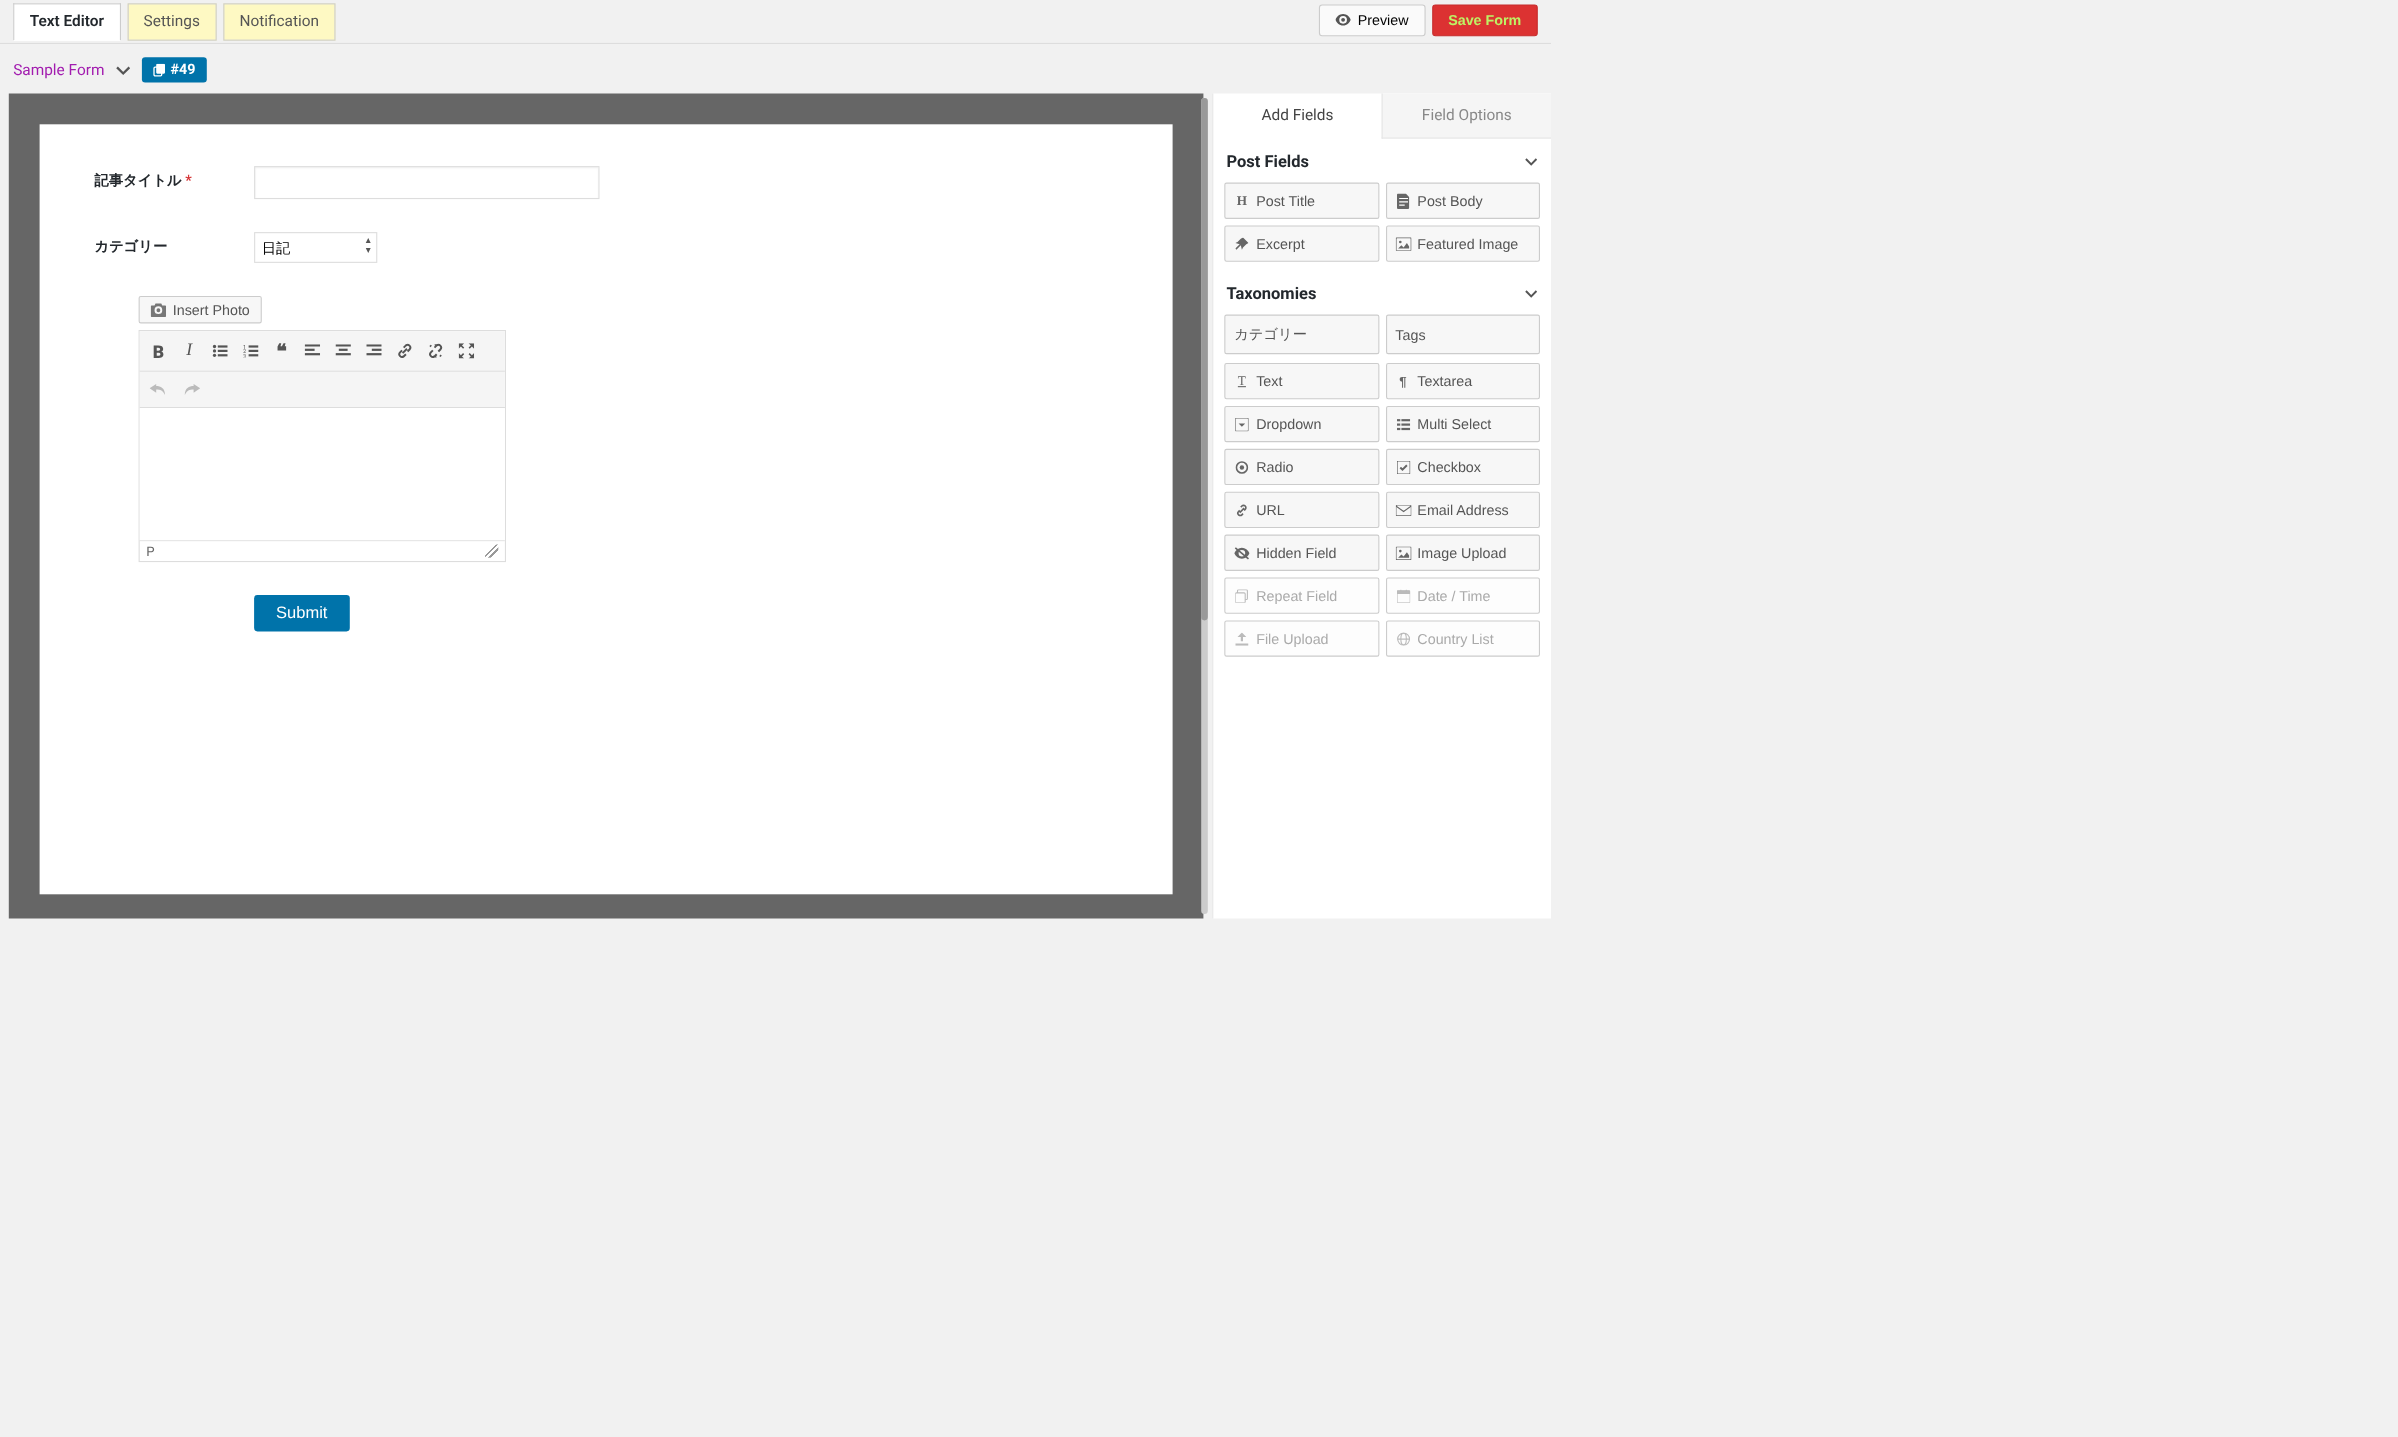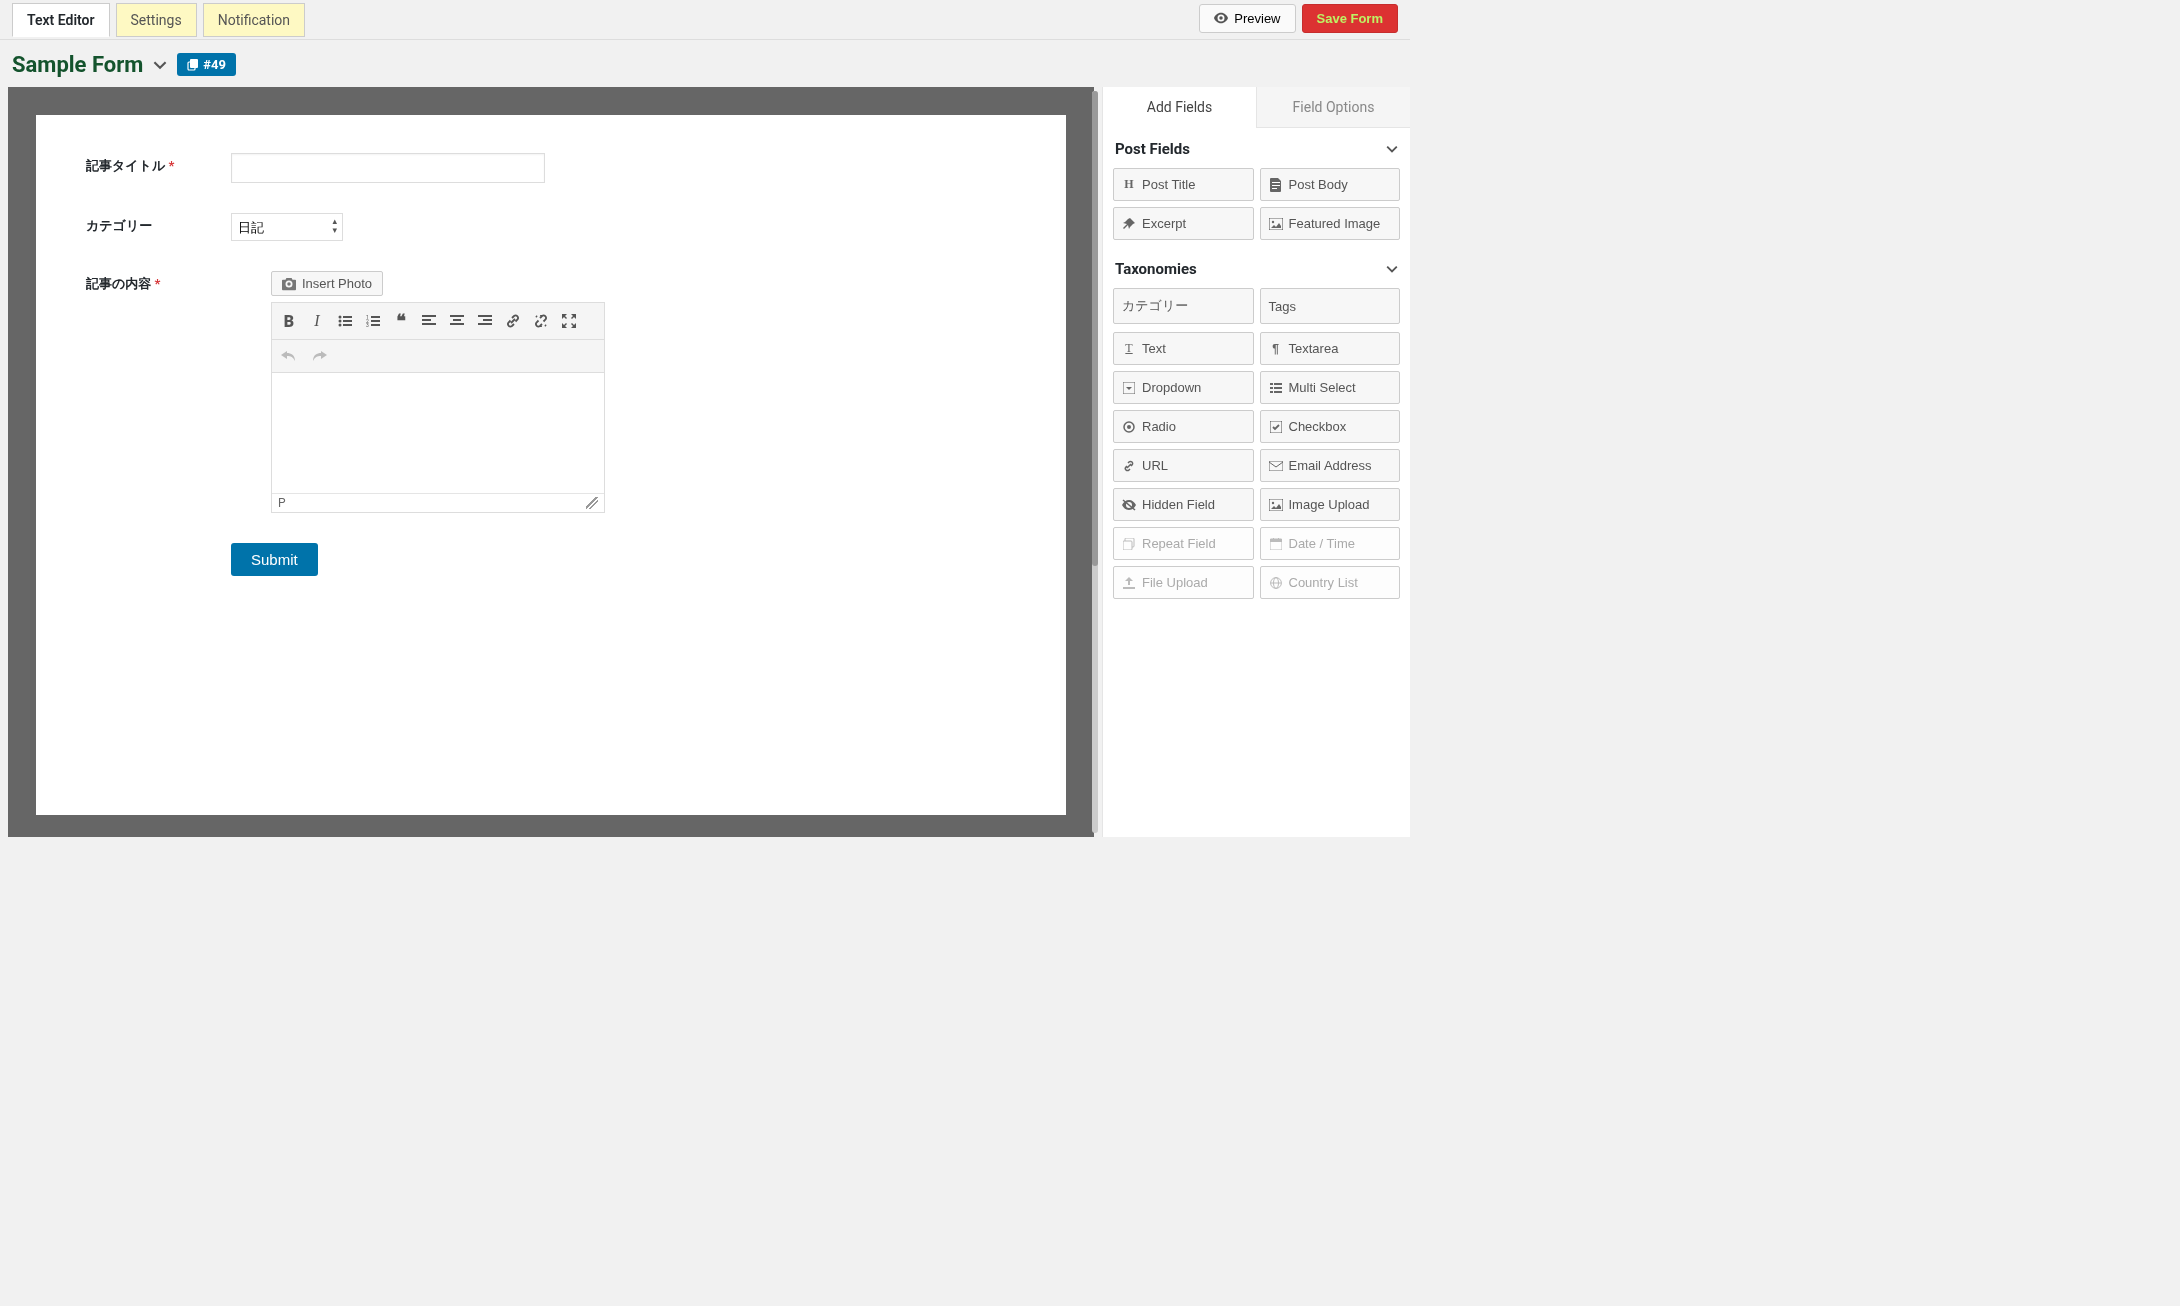--- a/index.html
+++ b/index.html
@@ -57,23 +57,23 @@
   color: #bef264;
   font-weight: 600;
 }
 .subheader {
   display: flex;
   align-items: center;
   gap: 10px;
   padding: 12px 12px 10px 12px;
 }
 .form-name {
-  font-size: 22px;
-  font-weight: 700;
-  color: #14532d;
+  font-size: 14px;
+  font-weight: 400;
+  color: #a21caf;
 }
 .chev { font-size: 16px; color: #555; cursor: pointer; }
 .pill {
   background: #0073aa;
   color: #fff;
   font-weight: 700;
   font-size: 13px;
   padding: 4px 10px;
   border-radius: 3px;
   display: inline-flex;
@@ -374,23 +374,20 @@
             <div class="select-wrap">
               <select class="select">
                 <option>日記</option>
               </select>
               <div class="select-arrows">▴<br>▾</div>
             </div>
           </div>
         </div>
 
         <div class="form-row">
-          <div class="form-label">
-            <span>記事の内容</span> <span class="req">*</span>
-          </div>
           <div class="form-content-col">
             <button class="insert-btn">
               <span class="icon">
                 <svg width="16" height="14" viewBox="0 0 16 14">
                     <path fill="#777" d="M5 0l-1 2H1a1 1 0 00-1 1v10a1 1 0 001 1h14a1 1 0 001-1V3a1 1 0 00-1-1h-3l-1-2H5zm3 3a4 4 0 110 8 4 4 0 010-8zm0 2a2 2 0 100 4 2 2 0 000-4z"></path>
                   </svg>
               </span>
               <span>Insert Photo</span>
             </button>
 

